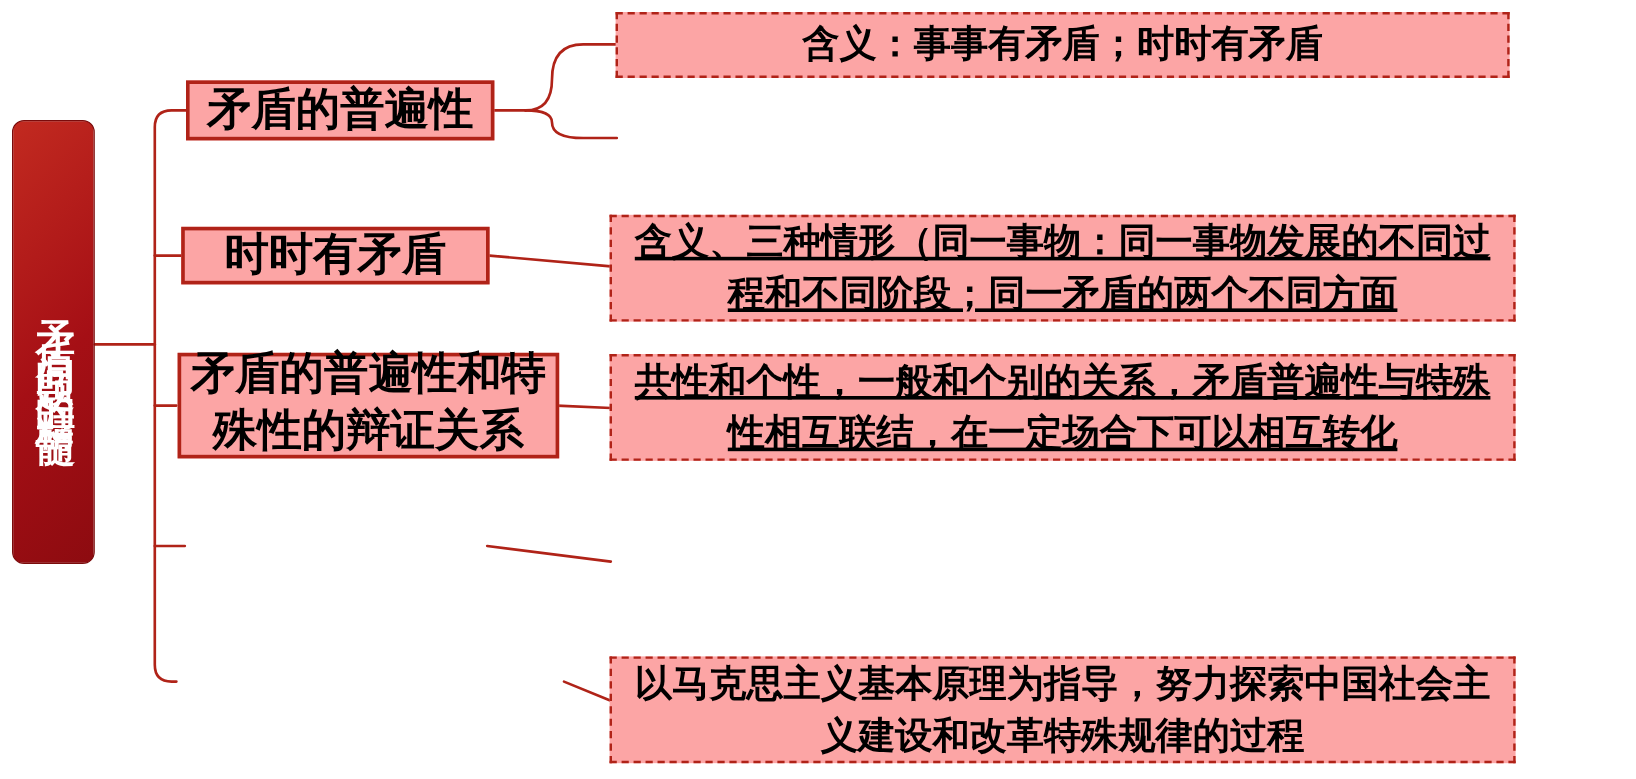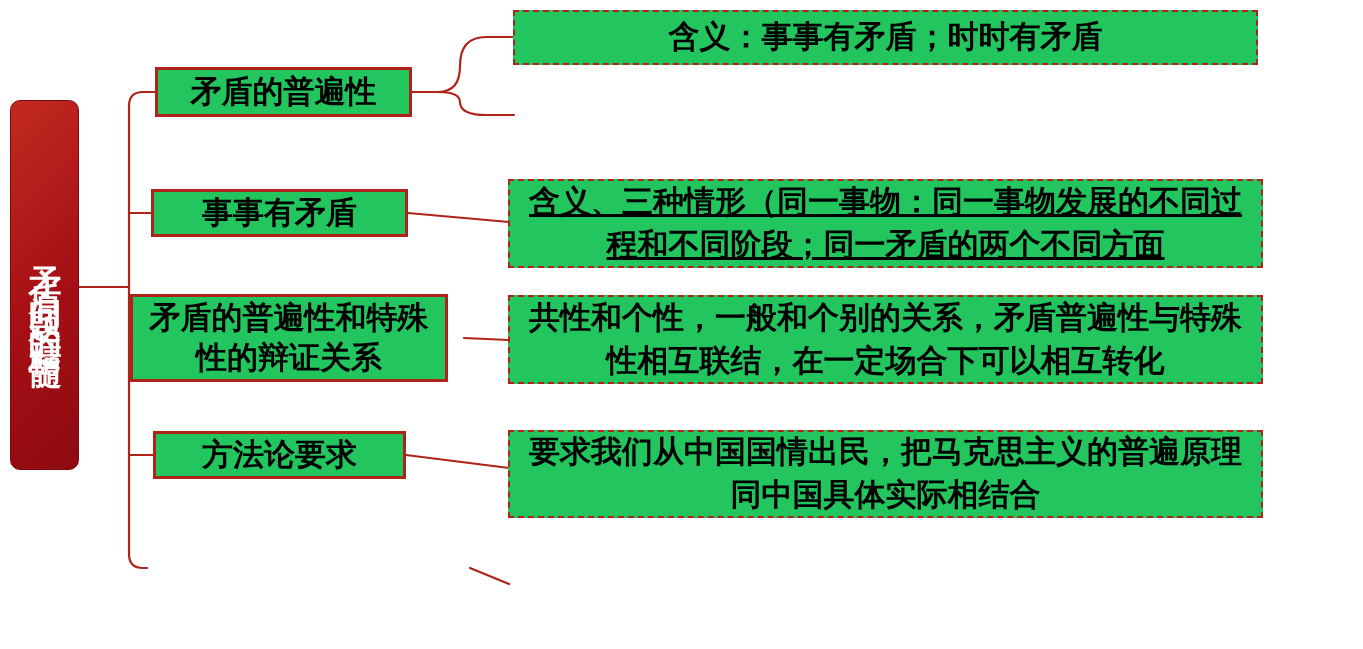--- a/index.html
+++ b/index.html
@@ -13,25 +13,25 @@
     overflow: hidden;
   }
   .node {
     position: absolute;
     display: flex;
     align-items: center;
     justify-content: center;
     text-align: center;
     font-weight: bold;
     color: var(--text, #000);
-    background: #22c55e;
+    background: #fca5a5;
   }
   .branch {
     border: 3px solid var(--accent, #b02318);
-    font-size: 31px;
+    font-size: 37px;
     line-height: 1.3;
     padding: 18px 6px;
   }
   .leaf {
     border: 2px dashed var(--accent, #b02318);
     font-size: 31px;
     line-height: 1.38;
     padding: 2px 12px;
   }
   .root {
@@ -79,30 +79,29 @@
     <path d="M 408 213 L 509 222"></path>
     <path d="M 464 338 L 509 340"></path>
     <path d="M 406 455 L 509 468"></path>
     <path d="M 470 568 L 509 584"></path>
   </svg>
 
   <div class="node root" style="left:10px; top:100px; width:69px; height:370px;">矛盾问题的精髓</div>
 
   <div class="node branch" style="left:155px; top:67px; width:257px; height:50px;">矛盾的普遍性</div>
 
-  <div class="node branch" style="left:151px; top:189px; width:257px; height:48px;">事事有矛盾</div>
+  <div class="node branch" style="left:151px; top:189px; width:257px; height:48px;">时时有矛盾</div>
 
-  <div class="node branch" style="left:130px; top:294px; width:318px; height:88px;">矛盾的普遍性和特殊性的辩证关系</div>
+  <div class="node branch" style="left:148px; top:294px; width:318px; height:88px;font-family:Liberation Mono, monospace;">矛盾的普遍性和特殊性的辩证关系</div>
 
-  <div class="node branch" style="left:153px; top:431px; width:253px; height:48px;">方法论要求</div>
 
 
   <div class="node leaf" style="left:513px; top:10px; width:745px; height:55px;">含义：事事有矛盾；时时有矛盾</div>
 
 
   <div class="node leaf" style="left:508px; top:179px; width:755px; height:89px;text-decoration:underline;">含义、三种情形（同一事物：同一事物发展的不同过程和不同阶段；同一矛盾的两个不同方面</div>
 
-  <div class="node leaf" style="left:508px; top:295px; width:755px; height:89px;">共性和个性，一般和个别的关系，矛盾普遍性与特殊性相互联结，在一定场合下可以相互转化</div>
+  <div class="node leaf" style="left:508px; top:295px; width:755px; height:89px;text-decoration:underline;">共性和个性，一般和个别的关系，矛盾普遍性与特殊性相互联结，在一定场合下可以相互转化</div>
 
-  <div class="node leaf" style="left:508px; top:430px; width:755px; height:88px;">要求我们从中国国情出民，把马克思主义的普遍原理同中国具体实际相结合</div>
 
+  <div class="node leaf" style="left:508px; top:547px; width:755px; height:89px;">以马克思主义基本原理为指导，努力探索中国社会主义建设和改革特殊规律的过程</div>
 
 </div>
 
 </body></html>

